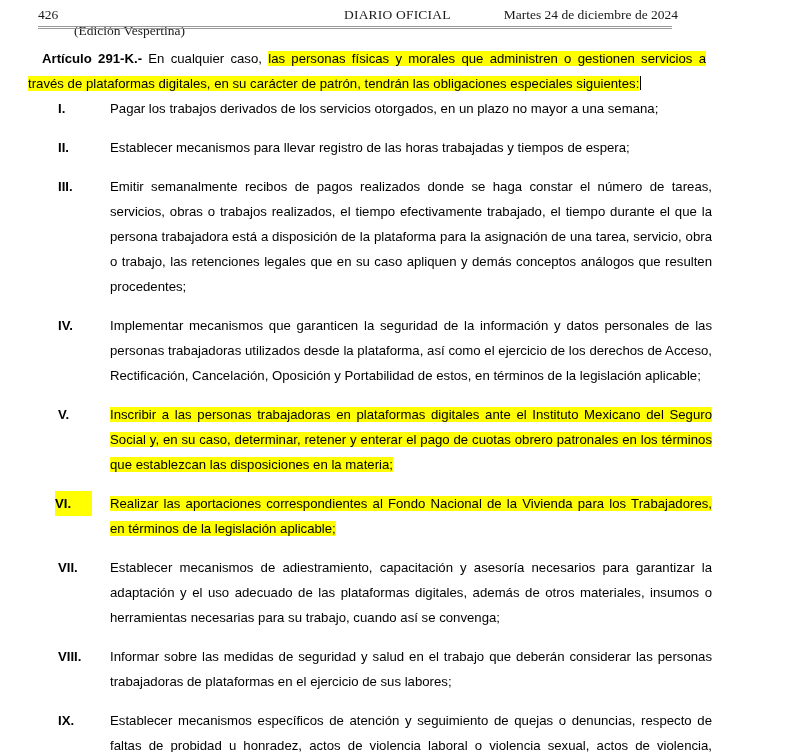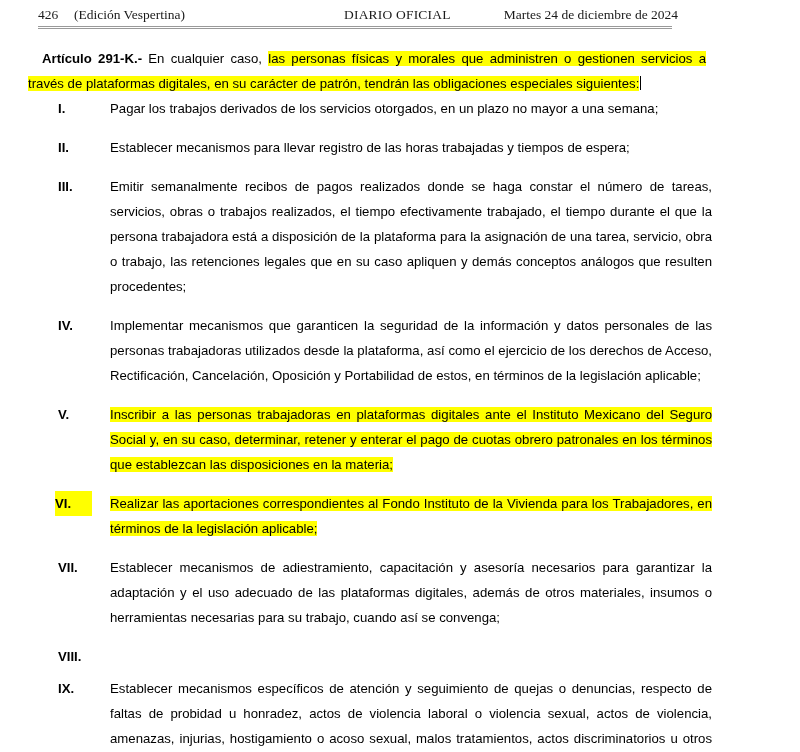--- a/index.html
+++ b/index.html
@@ -42,21 +42,21 @@
     white-space: nowrap;
   }
   .hdr-page-number {
     position: absolute;
     left: 0;
     top: 0;
   }
   .hdr-edition {
     position: absolute;
     left: 36px;
-    top: 0;
+    top: 16px;
     text-align: center;
   }
   .hdr-title {
     position: absolute;
     left: 268px;
     top: 0;
     letter-spacing: 0.2px;
     margin-left: 38px;
   }
   .hdr-date {
@@ -201,28 +201,29 @@
         <div class="clause">
           <span class="clause-numeral">IV.</span>
           <div class="clause-text last-line-natural">Implementar mecanismos que garanticen la seguridad de la información y datos personales de las personas trabajadoras utilizados desde la plataforma, así como el ejercicio de los derechos de Acceso, Rectificación, Cancelación, Oposición y Portabilidad de estos, en términos de la legislación aplicable;</div>
         </div>
         <div class="clause">
           <span class="clause-numeral">V.</span>
           <div class="clause-text last-line-natural hl-text"><span class="hl-seg">Inscribir a las personas trabajadoras en plataformas digitales ante el Instituto Mexicano del Seguro Social y, en su caso, determinar, retener y enterar el pago de cuotas obrero patronales en los términos que establezcan las disposiciones en la materia;</span></div>
         </div>
         <div class="clause">
           <span class="clause-numeral hl">VI.</span>
-          <div class="clause-text last-line-natural hl-text"><span class="hl-seg">Realizar las aportaciones correspondientes al Fondo Instituto de la Vivienda para los Trabajadores, en términos de la legislación aplicable;</span></div>
+          <div class="clause-text last-line-natural hl-text"><span class="hl-seg">Realizar las aportaciones correspondientes al Fondo Nacional de la Vivienda para los Trabajadores, en términos de la legislación aplicable;</span></div>
         </div>
         <div class="clause">
           <span class="clause-numeral">VII.</span>
           <div class="clause-text last-line-natural">Establecer mecanismos de adiestramiento, capacitación y asesoría necesarios para garantizar la adaptación y el uso adecuado de las plataformas digitales, además de otros materiales, insumos o herramientas necesarias para su trabajo, cuando así se convenga;</div>
         </div>
         <div class="clause">
           <span class="clause-numeral">VIII.</span>
+          <div class="clause-text last-line-natural">Informar sobre las medidas de seguridad y salud en el trabajo que deberán considerar las personas trabajadoras de plataformas en el ejercicio de sus labores;</div>
         </div>
         <div class="clause">
           <span class="clause-numeral">IX.</span>
           <div class="clause-text last-line-natural">Establecer mecanismos específicos de atención y seguimiento de quejas o denuncias, respecto de faltas de probidad u honradez, actos de violencia laboral o violencia sexual, actos de violencia, amenazas, injurias, hostigamiento o acoso sexual, malos tratamientos, actos discriminatorios u otros similares, en contra de las personas trabajadoras en plataformas digitales con motivo de su trabajo;</div>
         </div>
       </div>
 
   </div>
 
 </div>

